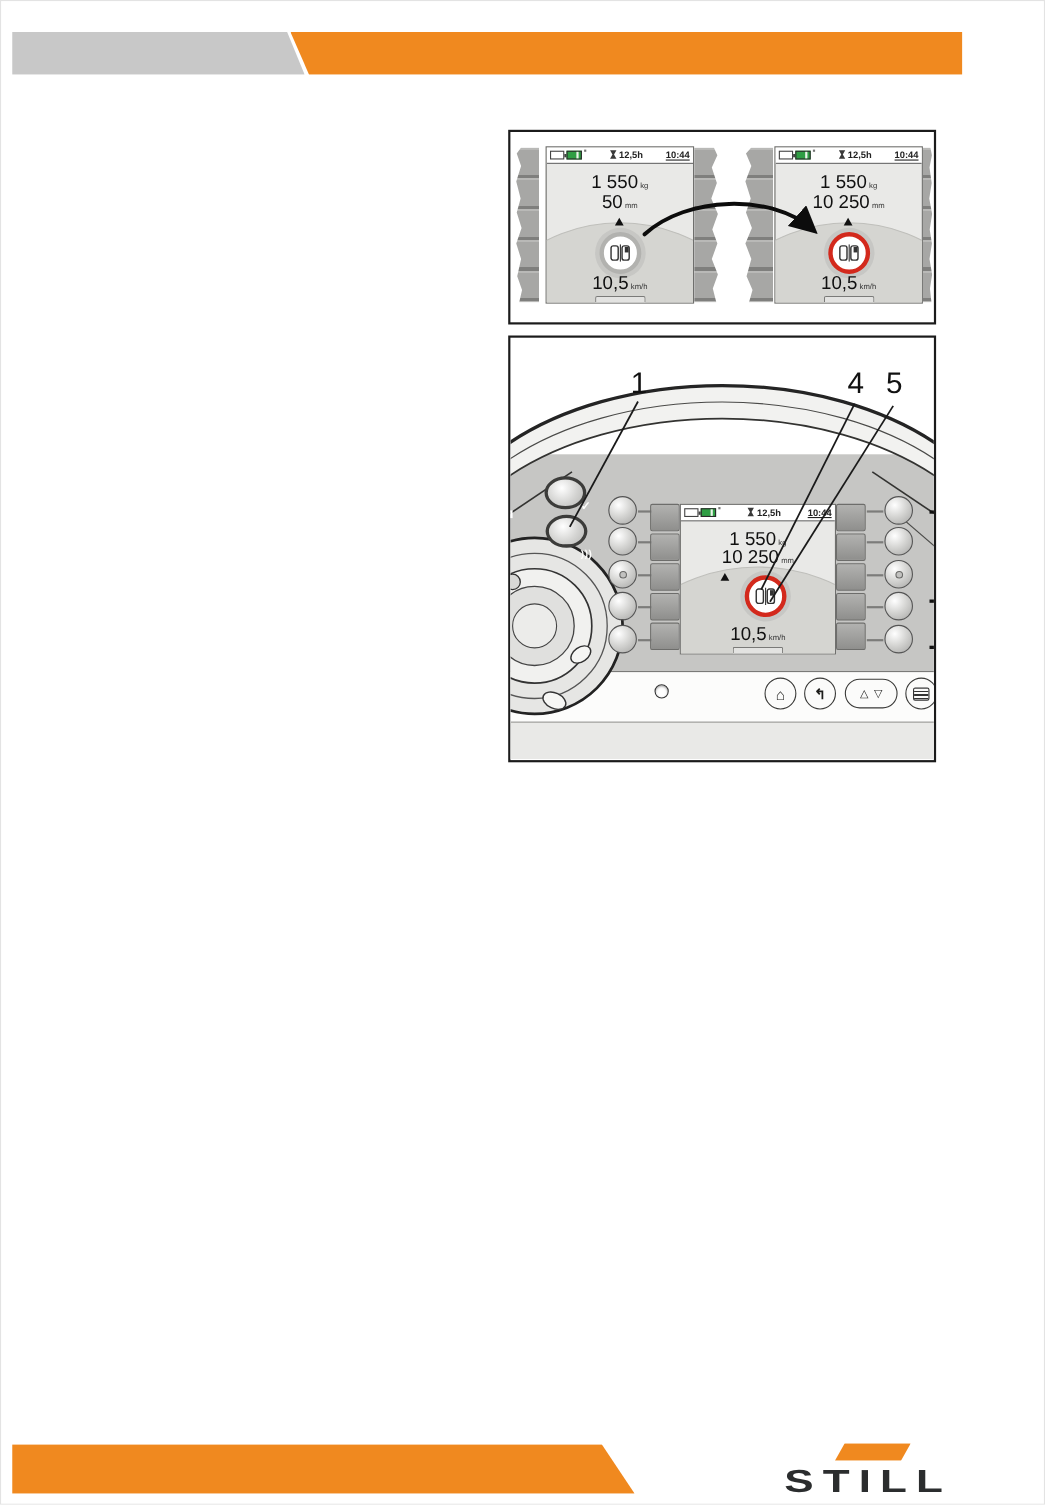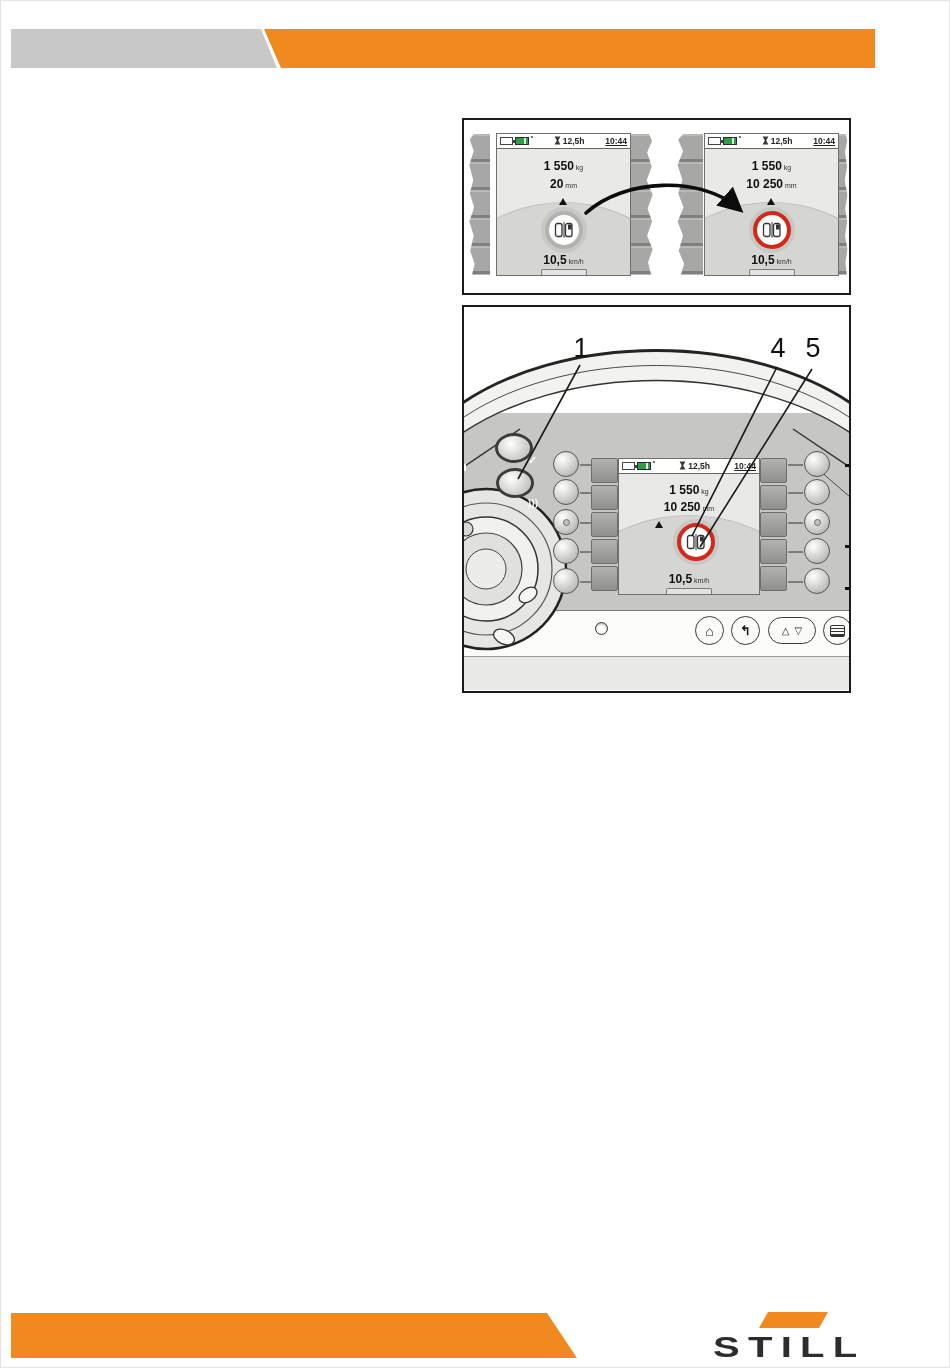--- a/index.html
+++ b/index.html
@@ -34,21 +34,21 @@
   .sbt{font-size:8.5px;font-weight:700;white-space:nowrap;}
   .sb-mid{margin-left:auto;display:flex;align-items:center;gap:2px;justify-content:space-between;}
   .sb-time{margin-left:auto;text-decoration:underline;}
   .batt{display:inline-block;box-sizing:border-box;}
   .batt-outline{width:13px;height:8px;border:1px solid #444;position:relative;background:#fff;}
   .batt-outline::after{content:'';position:absolute;right:-3px;top:1.5px;width:2px;height:3px;background:#444;}
   .batt-green{width:14px;height:8px;border:1px solid #2a2a2a;background:#2f9e44;position:relative;}
   .batt-green::after{content:'';position:absolute;right:2px;top:0;width:2px;height:100%;background:#eaf5ea;}
   .sb-dot{width:2px;height:2px;background:#777;align-self:flex-start;margin-top:2px;}
   .crow{position:absolute;left:0;right:0;text-align:center;white-space:nowrap;}
-  .val{font-weight:700;font-size:12px;color:#101010;text-align:right;}
+  .val{font-weight:400;font-size:17px;color:#101010;text-align:right;}
   .unit{font-size:7px;color:#333;margin-left:2px;}
   .hill{position:absolute;left:-55%;right:-55%;height:260px;border-radius:50%;
         background:#d5d5d1;border:1px solid #bfbfbb;}
   .tri{position:absolute;width:0;height:0;border-left:4.5px solid transparent;border-right:4.5px solid transparent;
        border-bottom:7px solid #111;}
   .halo{position:absolute;width:46px;height:46px;border-radius:50%;background:#c7c7c4;
         display:flex;align-items:center;justify-content:center;}
   .ring{width:38px;height:38px;border-radius:50%;background:#fff;box-sizing:border-box;
         display:flex;align-items:center;justify-content:center;}
   .ring-gray{border:4.5px solid #b2b2af;}
@@ -106,21 +106,21 @@
         <span class="sb-dot"></span>
         <span class="sb-mid">
           <svg width="7" height="10" viewBox="0 0 7 10">
               <path d="M0.6,0.6 h5.8 l-2.2,3.9 2.2,3.9 h-5.8 l2.2,-3.9 z" fill="#3a3a3a"></path>
             </svg>
           <span class="sbt">12,5h</span>
         </span>
         <span class="sbt sb-time">10:44</span>
       </div>
       <div class="crow" style="top:22px"><span class="val">1 550</span><span class="unit">kg</span></div>
-      <div class="crow" style="top:40px"><span class="val">20</span><span class="unit">mm</span></div>
+      <div class="crow" style="top:40px"><span class="val">50</span><span class="unit">mm</span></div>
       <div class="hill" style="top:68px"></div>
       <div class="tri" style="left:62px;top:64px"></div>
       <div class="halo" style="left:44px;top:73px">
         <div class="ring ring-gray">
           <svg width="22" height="16" viewBox="0 0 22 16">
             <rect x="2.5" y="1.5" width="6.5" height="13" rx="2" fill="#fdfdfd" stroke="#333" stroke-width="1.3"></rect>
             <rect x="12.5" y="1.5" width="6.5" height="13" rx="2" fill="#fdfdfd" stroke="#333" stroke-width="1.3"></rect>
             <line x1="11" y1="0" x2="11" y2="16" stroke="#333" stroke-width="1"></line>
             <rect x="15" y="2.5" width="3.5" height="5" fill="#333"></rect>
           </svg>

